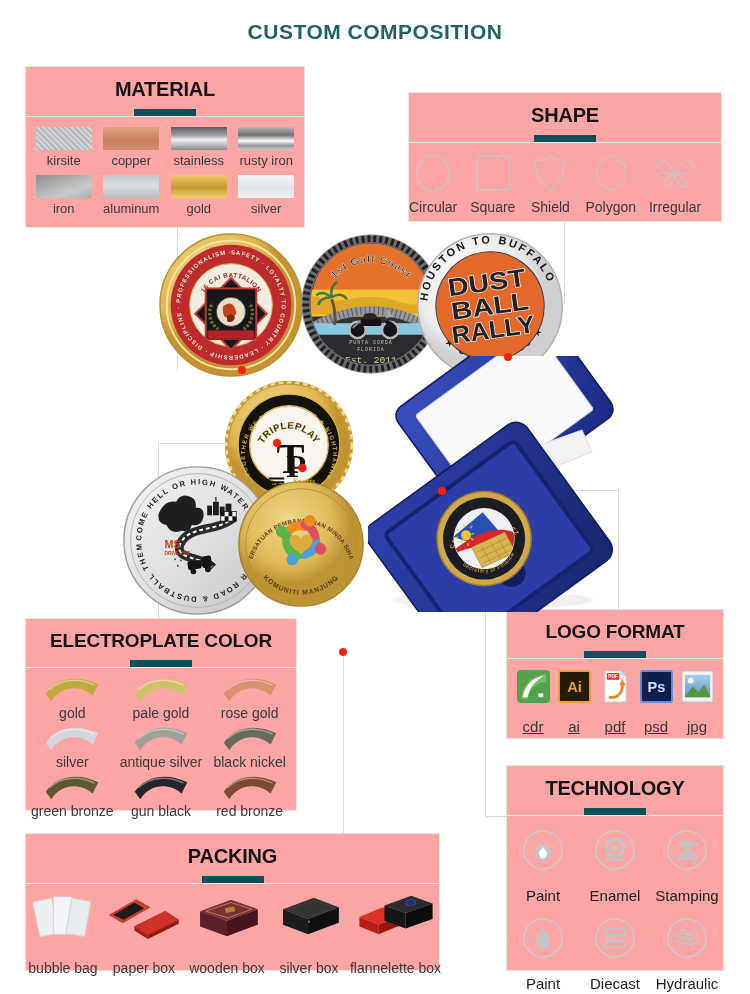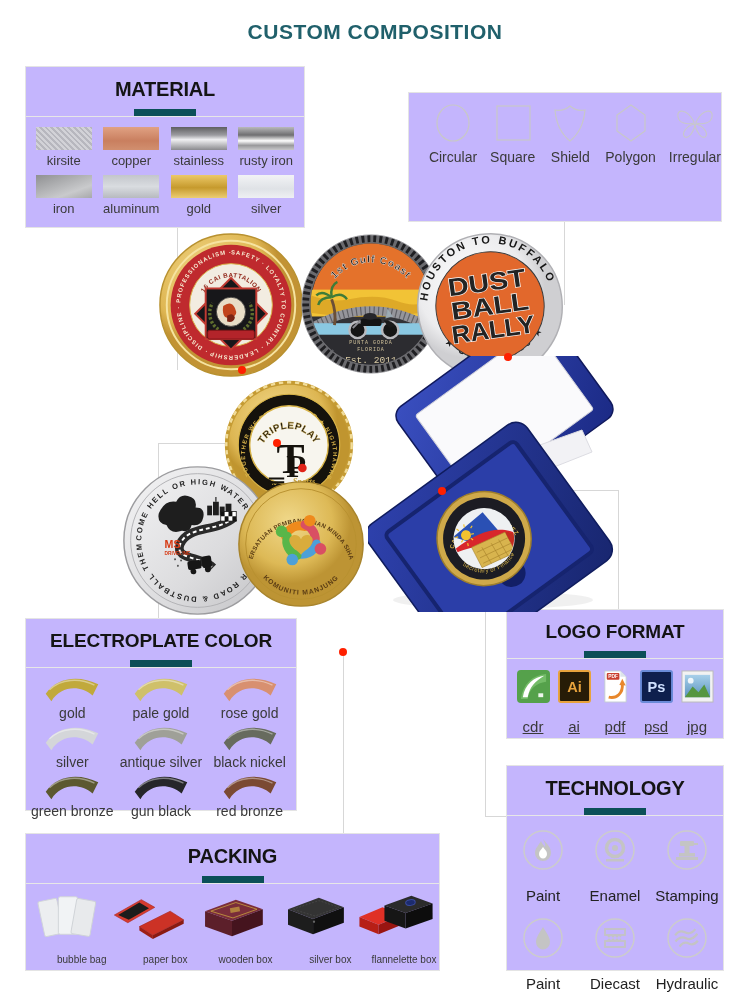--- a/index.html
+++ b/index.html
@@ -1,58 +1,58 @@
 <!DOCTYPE html>
 <html><head>
 <meta charset="utf-8">
 <style>
   html,body{margin:0;padding:0;background:#fff;}
   #stage{position:relative;width:750px;height:994px;background:#fff;overflow:hidden;
          font-family:"Liberation Sans",sans-serif;}
   .page-title{position:absolute;left:0;top:20px;width:750px;text-align:center;
     font-size:21px;font-weight:bold;color:#20606b;letter-spacing:.5px;}
-  .panel{position:absolute;background:#c4b5fd;border:1px solid #e4e4e4;z-index:3;}
+  .panel{position:absolute;background:#fca5a5;border:1px solid #e4e4e4;z-index:3;}
   .p-head{border-bottom:1px solid #e7e7e7;}
   .p-title{text-align:center;font-weight:bold;color:#141414;font-size:20px;padding-top:11px;
     letter-spacing:-.2px;}
   .bar{width:62px;height:7px;background:#0b4f58;margin:8px auto 0;}
   .lbl{color:#3a3a3a;text-align:center;}
   
   .mat-grid{display:grid;grid-template-columns:repeat(4,1fr);padding:7px 4px 0;}
   .mat-cell{text-align:center;margin-bottom:4px;}
   .swatch{width:56px;height:23px;margin:3px auto 0;}
   .sw-kirsite{background:repeating-linear-gradient(45deg,#d2d2d7 0 2px,#b7b7be 2px 4px);}
   .sw-copper{background:linear-gradient(180deg,#e0a183,#c97f5f 60%,#d18f6f);}
   .sw-stainless{background:linear-gradient(180deg,#5e5e60,#9c9ca0 35%,#f0f0f2 55%,#8a8a8e);}
   .sw-rusty{background:linear-gradient(180deg,#b9b9bb,#6f6f71 35%,#fdfdfd 60%,#99999b 80%,#c7c7c9);}
   .sw-iron{background:linear-gradient(160deg,#8f9092,#c9cacc 70%,#a7a8aa);}
   .sw-aluminum{background:linear-gradient(180deg,#c3c6cb,#d9dce0 50%,#b7babf);}
   .sw-gold{background:linear-gradient(180deg,#ecc968,#c69a2d 55%,#eccd72);}
   .sw-silver{background:linear-gradient(180deg,#f2f3f5,#dfe2e6 60%,#eef0f3);}
   .mat-lbl{font-size:13px;margin-top:3px;}
   
-  .shape-row{display:flex;justify-content:flex-end;align-items:flex-start;gap:13px;padding-top:9px;}
+  .shape-row{display:flex;justify-content:flex-start;align-items:flex-start;gap:13px;padding-top:9px;}
   .shape-item{text-align:center;}
   .shape-lbl{font-size:14px;margin-top:1px;}
   
   .ep-grid{display:grid;grid-template-columns:repeat(3,1fr);padding:5px 2px 0;}
   .ep-cell{text-align:center;margin-bottom:1px;}
   .ep-lbl{font-size:14px;margin-top:-2px;}
   
   .lf-row{display:flex;justify-content:center;align-items:flex-start;gap:8px;padding-top:11px;}
   .lf-item{text-align:center;}
   .lf-lbl{font-size:15px;margin-top:11px;text-decoration:underline;}
   
   .tech-grid{display:grid;grid-template-columns:repeat(3,1fr);padding-top:13px;row-gap:13px;}
   .tech-cell{text-align:center;}
   .tech-lbl{font-size:15px;margin-top:12px;color:#222;}
   
   .pk-row{display:flex;justify-content:center;align-items:flex-end;gap:3px;padding-top:6px;}
   .pk-item{text-align:center;}
-  .pk-lbl{font-size:10px;margin-top:8px;white-space:nowrap;text-align:right;}
+  .pk-lbl{font-size:14px;margin-top:14px;white-space:nowrap;}
   
   .vline,.hline{position:absolute;background:#d7d7d7;z-index:1;}
   .vline{width:1px;}.hline{height:1px;}
   .dot{position:absolute;width:8px;height:8px;border-radius:50%;background:#ff2000;z-index:6;}
   .coin{position:absolute;}
 </style>
 </head>
 <body>
 
 <div id="stage">
@@ -104,20 +104,24 @@
           <div class="lbl mat-lbl">gold</div>
         </div>
       <div class="mat-cell">
           <div class="swatch sw-silver"></div>
           <div class="lbl mat-lbl">silver</div>
         </div>
     </div>
   </div>
 
   <div class="panel" style="left:408px;top:92px;width:312px;height:128px">
+    <div class="p-head">
+      <div class="p-title">SHAPE</div>
+      <div class="bar"></div>
+    </div>
     <div class="shape-row">
       <div class="shape-item">
         <svg width="44" height="42" viewBox="0 0 44 42">
             <ellipse cx="22" cy="21" rx="16" ry="18" fill="none" stroke="#c8c8c8" stroke-width="1.2"></ellipse>
           </svg>
         <div class="lbl shape-lbl">Circular</div>
       </div>
       <div class="shape-item">
         <svg width="44" height="42" viewBox="0 0 44 42">
             <rect x="6" y="4" width="33" height="34" fill="none" stroke="#c8c8c8" stroke-width="1.2"></rect>

